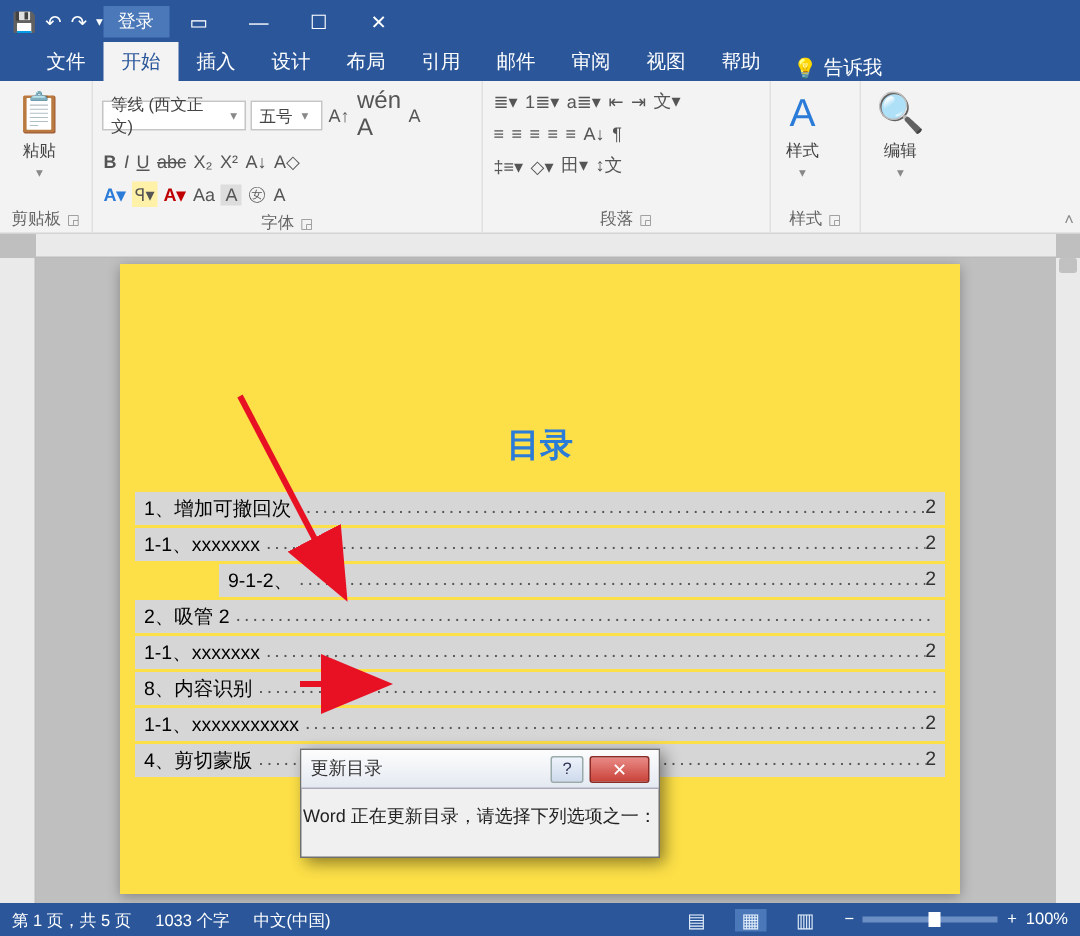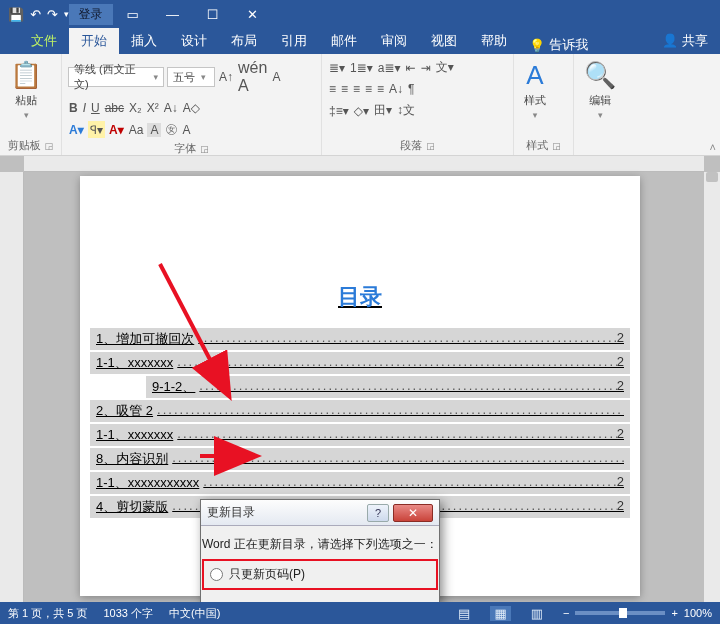--- a/index.html
+++ b/index.html
@@ -1,48 +1,48 @@
 <!DOCTYPE html>
 <html><head>
 <meta charset="utf-8">
 <style>
   * { box-sizing: border-box; margin: 0; padding: 0; font-family: "Microsoft YaHei", sans-serif; }
   body { width: 720px; height: 624px; background: #fff; position: relative; overflow: hidden; font-size: 12px; }
   .titlebar { height: 28px; background: #2b579a; color: #cde0f5; display: flex; align-items: center; padding: 0 4px; }
   .titlebar .qat { display: flex; gap: 6px; align-items: center; padding-left: 4px; }
   .titlebar .qat span { color: #fff; font-size: 13px; }
   .titlebar .title { flex: 1; text-align: left; padding-left: 14px; color: #b8d0ee; font-size: 12px; white-space: nowrap; overflow: hidden; }
-  .titlebar .login { background: #4a78b8; color: #0f172a; padding: 2px 10px; font-size: 12px; }
+  .titlebar .login { background: #4a78b8; color: #ffffff; padding: 2px 10px; font-size: 12px; }
   .titlebar .winbtns { display: flex; }
   .titlebar .winbtns div { width: 40px; text-align: center; color: #fff; font-size: 13px; }
 
   .tabs { height: 26px; background: #2b579a; display: flex; align-items: flex-end; color: #fff; font-size: 13px; }
   .tabs .tab { padding: 4px 12px; cursor: default; }
   .tabs .tab.active { background: #f3f3f3; color: #2b579a; }
-  .tabs .tab.file { color: #bef264; padding-left: 31px; }
+  .tabs .tab.file { color: #ffffff; padding-left: 31px; }
   .tabs .tell { display: flex; align-items: center; gap: 4px; padding: 0 10px; }
   .tabs .share { margin-left: auto; padding: 4px 12px; }
 
   .ribbon { height: 102px; background: #f3f3f3; border-bottom: 1px solid #d4d4d4; display: flex; position: relative; }
   .rgroup { border-right: 1px solid #e1e1e1; padding: 4px 6px 2px; display: flex; flex-direction: column; justify-content: space-between; }
   .rgroup .glabel { text-align: center; font-size: 11px; color: #666; padding-top: 2px; display:flex; justify-content:center; gap:4px; align-items:center;}
   .glabel .dlg { font-size:9px; color:#888;}
   .rgroup .gbody { flex: 1; display: flex; gap: 4px; align-items: flex-start; }
   .bigbtn { display: flex; flex-direction: column; align-items: center; gap: 2px; font-size: 11px; color: #444; padding: 2px 4px;}
   .bigbtn .ico { font-size: 26px; color: #555; }
   .minirow { display: flex; gap: 3px; align-items: center; color: #555; font-size: 12px; padding: 1px 0;}
   .minirow span { padding: 0 1px; }
   .combo { background: #fff; border: 1px solid #c5c5c5; height: 20px; display: flex; align-items:center; padding: 0 4px; font-size: 11px; color:#444;}
   .combo .dd { margin-left:4px; color:#888; font-size:9px;}
   .stack { display:flex; flex-direction:column; gap:2px;}
 
   .docarea { position: absolute; top: 156px; left: 0; right: 0; bottom: 22px; background: #bfbfbf; overflow: hidden; }
   .ruler-h { position:absolute; top:0; left:24px; right:16px; height:16px; background:#eaeaea; border-bottom:1px solid #bbb;}
   .ruler-v { position:absolute; top:16px; left:0; width:24px; bottom:0; background:#eaeaea; border-right:1px solid #bbb;}
-  .page { position: absolute; left: 80px; top: 20px; width: 560px; height: 420px; background: #ffffff; box-shadow: 0 2px 8px rgba(0,0,0,.3); padding: 20px 10px; text-decoration: underline; }
+  .page { position: absolute; left: 80px; top: 20px; width: 560px; height: 420px; background: #fde047; box-shadow: 0 2px 8px rgba(0,0,0,.3); padding: 20px 10px; }
   .vscroll { position:absolute; right:0; top:16px; bottom:0; width:16px; background:#eaeaea;}
   .vscroll .thumb { position:absolute; top:0; left:2px; right:2px; height:10px; background:#c1c1c1; border-radius:2px;}
 
   .tocbar { position: absolute; left: 84px; top: 78px; display: flex; align-items: center; }
   .tocbar .handle { width: 10px; height: 22px; background: #e5e5e5; border: 1px solid #999; font-size:8px; display:flex; align-items:center; justify-content:center; color:#888;}
   .tocbar .btn1 { width: 24px; height: 22px; background: #f5f5f5; border: 1px solid #999; border-left:none; display:flex; align-items:center; justify-content:center; font-size:12px; color:#2b579a;}
   .tocbar .btn2 { height: 22px; background: #fff; border: 1px solid #999; border-left:none; display:flex; align-items:center; gap:4px; padding:0 8px; font-size:12px; color:#444;}
   .redbox1 { position:absolute; border:2px solid #e81123; }
 
   .toctitle { text-align:center; color:#2b7bd8; font-size:22px; font-weight:bold; margin: 30px 0 16px;}
@@ -102,24 +102,20 @@
   <div class="tab">布局</div>
   <div class="tab">引用</div>
   <div class="tab">邮件</div>
   <div class="tab">审阅</div>
   <div class="tab">视图</div>
   <div class="tab">帮助</div>
   <div class="tell">
     <span>💡</span>
     <span>告诉我</span>
   </div>
-  <div class="share">
-    <span>👤</span>
-    <span>共享</span>
-  </div>
 </div>
 
 <div class="ribbon">
   <div class="rgroup" style="width:62px">
     <div class="gbody">
       <div class="bigbtn">
         <div class="ico">📋</div>
         <div>粘贴</div>
         <div style="font-size:9px;color:#888">▾</div>
       </div>
@@ -299,27 +295,20 @@
 
   <div class="dlgwin">
     <div class="dlgtitle">
       <span>更新目录</span>
       <span class="sp"></span>
       <div class="help">?</div>
       <div class="close">✕</div>
     </div>
     <div class="dlgbody">
       <div style="margin-bottom:6px">Word 正在更新目录，请选择下列选项之一：</div>
-      <div class="redbox1" style="position:relative;border:2px solid #e81123;padding:2px 0;">
-        <label class="radiorow">
-          <input type="radio" name="upd" style="">
-            <span>只更新页码(P)</span>
-        </label>
-
-      </div>
 
     </div>
   </div>
 
   <svg class="arrows" width="720" height="460">
     <defs>
         <marker id="ah" markerWidth="12" markerHeight="10" refX="10" refY="5" orient="auto">
       <path d="M0,0 L12,5 L0,10 Z" fill="#e81123"></path>
         </marker>
       </defs>

